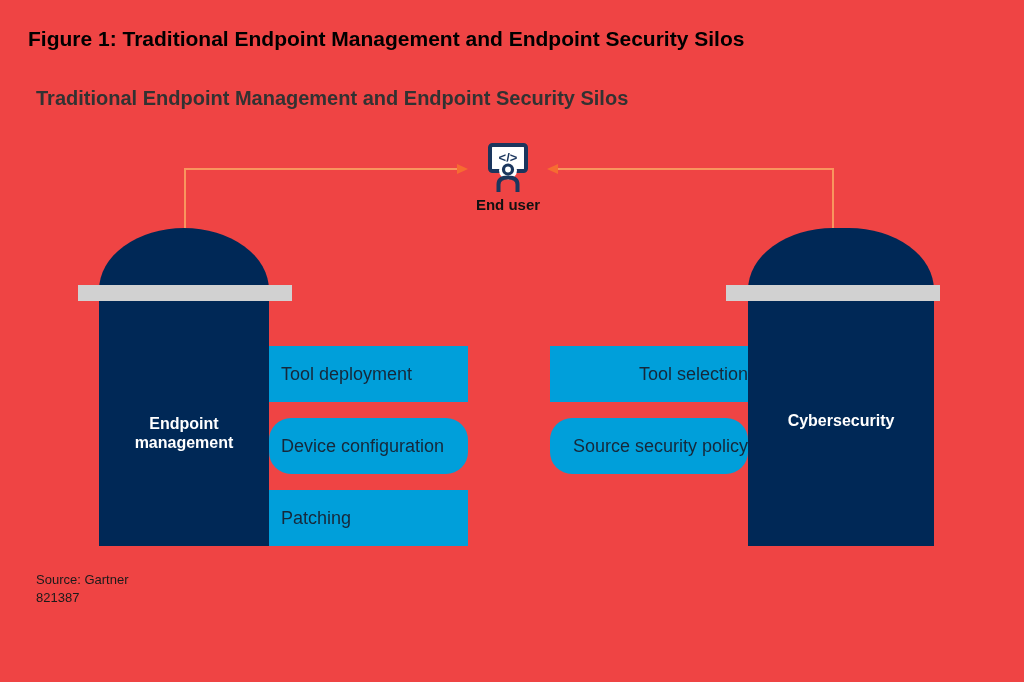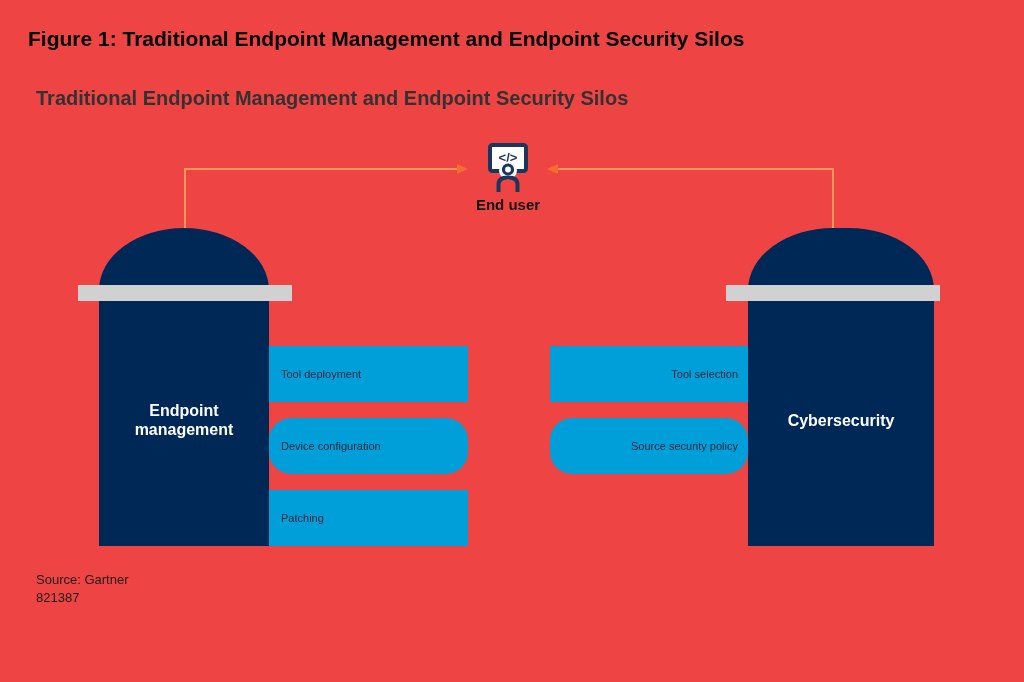--- a/index.html
+++ b/index.html
@@ -75,43 +75,43 @@
   .silo-right { left: 748px; padding-left: 16px; }
   .silo-label {
     position: absolute;
     left: 0; width: 100%;
     text-align: center;
     color: #ffffff;
     font-size: 16px;
     font-weight: bold;
     line-height: 1.2;
   }
-  .silo-left  .silo-label { top: 173px; padding: 0 6px; box-sizing: border-box; }
+  .silo-left  .silo-label { top: 186px; padding: 0 6px; box-sizing: border-box; }
   .silo-right .silo-label { top: 183px; }
   .gray-band {
     position: absolute;
     top: 285px;
     width: 214px; height: 16px;
     background: #D1D1D1;
   }
   .gray-band-left  { left: 78px; }
   .gray-band-right { left: 726px; }
   
   .task-bar {
     position: absolute;
     height: 56px;
     background: #009FDA;
     display: flex;
     align-items: center;
-    font-size: 11px;
+    font-size: 18px;
     color: #16283A;
     box-sizing: border-box;
   }
   .task-left  { left: 269px; width: 199px; padding-left: 12px; justify-content: flex-start; }
-  .task-right { left: 550px; width: 198px; padding-right: 10px; justify-content: flex-end; text-align: right; }
+  .task-right { left: 550px; width: 198px; justify-content: flex-end; text-align: right; }
   .row-0 { top: 346px; }
   .row-1 { top: 418px; border-radius: 22px; }
   .row-2 { top: 490px; }
   
   .source-block {
     position: absolute;
     left: 36px; top: 571px;
     font-size: 13px;
     color: #1a1a1a;
     line-height: 18px;

